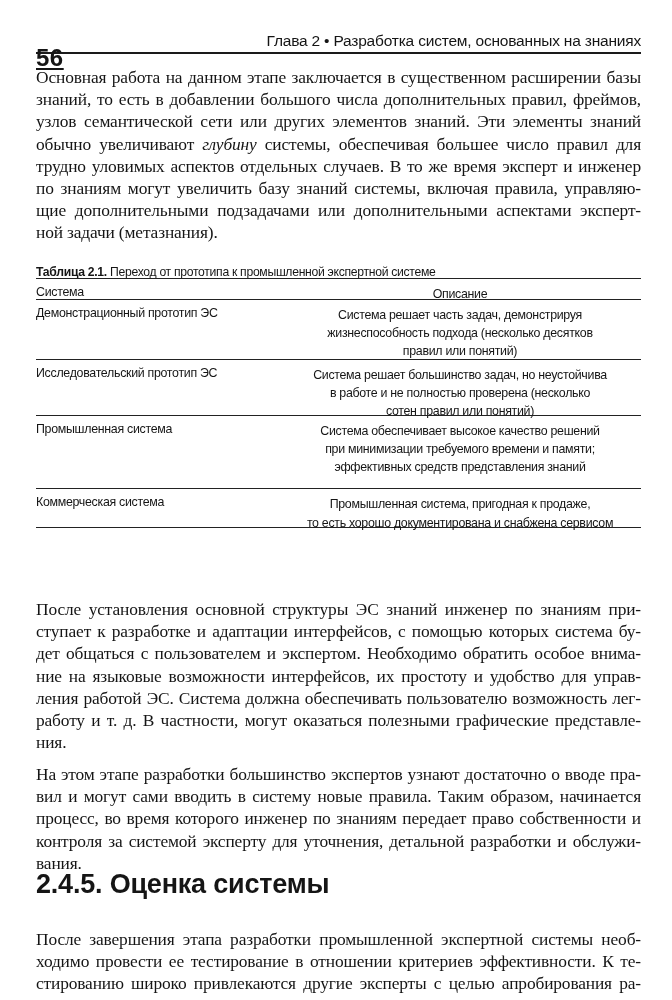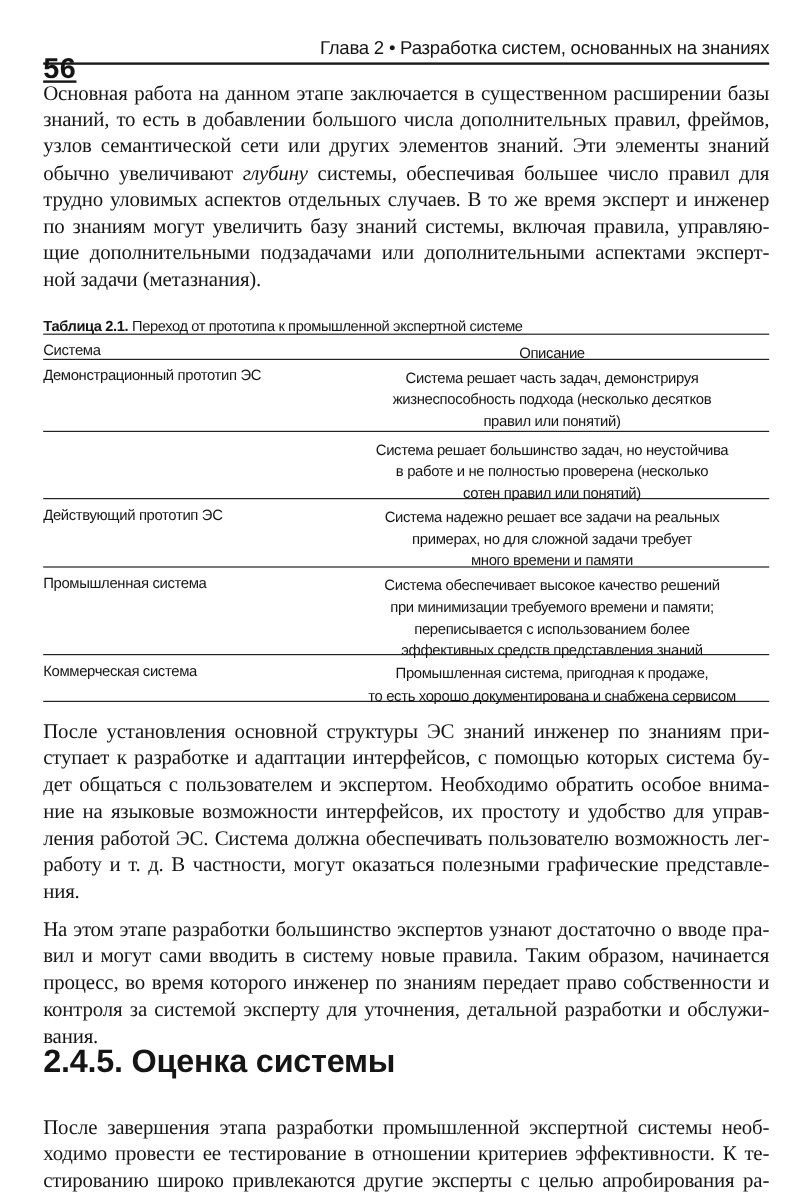--- a/index.html
+++ b/index.html
@@ -58,42 +58,34 @@
     <div class="tr" style="height:59px;">
       <div class="td1">Демонстрационный прототип ЭС</div>
       <div class="td2">
         <span class="h-line">Система решает часть задач, демонстрируя</span>
         <span class="h-line">жизнеспособность подхода (несколько десятков</span>
         <span class="h-line">правил или понятий)</span>
       </div>
     </div>
 
     <div class="tr" style="height:55px;">
+      <div class="td1">Исследовательский прототип ЭС</div>
       <div class="td2">
         <span class="h-line">Система решает большинство задач, но неустойчива</span>
         <span class="h-line">в работе и не полностью проверена (несколько</span>
         <span class="h-line">сотен правил или понятий)</span>
       </div>
     </div>
 
-    <div class="tr" style="height:56px;">
-      <div class="td1">Действующий прототип ЭС</div>
-      <div class="td2">
-        <span class="h-line">Система надежно решает все задачи на  реальных</span>
-        <span class="h-line">примерах, но для сложной задачи требует</span>
-        <span class="h-line">много времени и памяти</span>
-      </div>
-    </div>
 
     <div class="tr" style="height:72px;">
       <div class="td1">Промышленная система</div>
       <div class="td2">
         <span class="h-line">Система обеспечивает высокое качество решений</span>
         <span class="h-line">при минимизации требуемого времени и памяти;</span>
-        <span class="h-line">переписывается с использованием более</span>
         <span class="h-line">эффективных  средств представления знаний</span>
       </div>
     </div>
 
     <div class="tr last" style="height:38px;">
       <div class="td1">Коммерческая система</div>
       <div class="td2" style="line-height:19px;">
         <span class="h-line">Промышленная система, пригодная к продаже,</span>
         <span class="h-line">то есть хорошо документирована и снабжена сервисом</span>
       </div>

